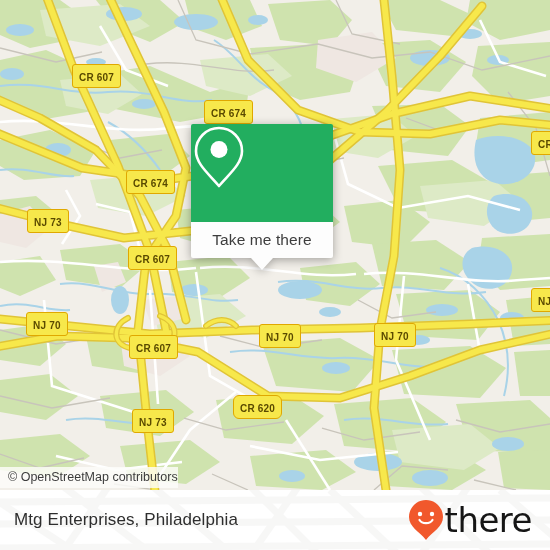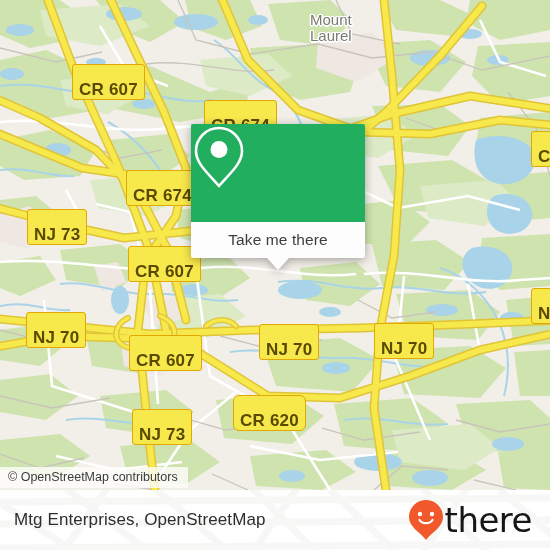--- a/index.html
+++ b/index.html
@@ -15,23 +15,23 @@
   #map svg{position:absolute;left:0;top:0;}
 
   
   .shield{
     position:absolute;
     background:#f7e84b;
     border:1.6px solid #e0a800;
     border-radius:3px;
     color:#5a4a00;
     font-weight:bold;
-    font-size:17px;
+    font-size:10px;
     line-height:15px;
-    padding:17px 6px 2px 6px;
+    padding:5px 6px 2px 6px;
     white-space:nowrap;
     letter-spacing:.2px;
     box-sizing:border-box;
     font-family:"Liberation Sans","DejaVu Sans",sans-serif;
   }
 
   
   .place-label{
     position:absolute;
     color:#7a7a72;
@@ -42,21 +42,21 @@
       1.5px 0 #fff, -1.5px 0 #fff, 0 1.5px #fff, 0 -1.5px #fff,
       1px 1px #fff, -1px -1px #fff, 1px -1px #fff, -1px 1px #fff;
     white-space:nowrap;
     font-family:"Liberation Sans","DejaVu Sans",sans-serif;
   }
 
   
   #popup{
     position:absolute;
     left:191px;top:124px;
-    width:174px;
+    width:142px;
     filter:drop-shadow(0 2px 5px rgba(0,0,0,.33));
     text-align:center;
   }
   #popup-green{
     background:#22ae5f;
     height:98px;
     border-radius:2px 2px 0 0;
     display:flex;align-items:center;justify-content:center;
   }
   #popup-green svg{display:block;}
@@ -80,21 +80,21 @@
     border-left:11px solid transparent;
     border-right:11px solid transparent;
     border-top:12px solid #fdfdfd;
   }
 
   
   #attribution{
     position:absolute;
     left:0;top:467px;
     background:rgba(252,252,250,.82);
-    padding:2px 10px 3px 8px;
+    padding:2px 0 3px 8px;
     font-size:12.5px;
     color:#3c3c3c;
     line-height:16px;
     font-family:"Liberation Sans","DejaVu Sans",sans-serif;
   }
 
   
   #footer{
     position:absolute;left:0;top:490px;
     width:550px;height:60px;
@@ -324,24 +324,20 @@
           <path d="M206,326 C216,318 228,318 236,326"></path>
         </g>
         <g stroke="#f7e84b" fill="none" stroke-width="3.4" stroke-linecap="round">
           <path d="M128,318 C112,326 112,344 130,348"></path>
           <path d="M160,316 C178,322 180,342 162,348"></path>
           <path d="M206,326 C216,318 228,318 236,326"></path>
         </g>
       </g>
     </svg>
 
-    <div class="place-label" style="left:310px;top:12px;">
-      <div>Mount</div>
-      <div>Laurel</div>
-    </div>
 
     <div class="shield" style="left:72px;top:64px;">CR 607</div>
     <div class="shield" style="left:204px;top:100px;">CR 674</div>
     <div class="shield" style="left:126px;top:170px;">CR 674</div>
     <div class="shield" style="left:27px;top:209px;">NJ 73</div>
     <div class="shield" style="left:128px;top:246px;">CR 607</div>
     <div class="shield" style="left:26px;top:312px;">NJ 70</div>
     <div class="shield" style="left:129px;top:335px;">CR 607</div>
     <div class="shield" style="left:259px;top:324px;">NJ 70</div>
     <div class="shield" style="left:374px;top:323px;">NJ 70</div>
@@ -379,21 +375,21 @@
         <path d="M500,0 L560,52"></path>
         <path d="M-10,34 L560,30"></path>
         <path d="M-10,58 L560,54"></path>
         <path d="M-10,12 L560,8"></path>
         <path d="M110,-6 L60,66"></path>
         <path d="M300,-6 L250,66"></path>
         <path d="M470,-6 L420,66"></path>
       </g>
     </svg>
     <div id="footer-inner">
-      <div id="footer-title">Mtg Enterprises, OpenStreetMap</div>
+      <div id="footer-title">Mtg Enterprises, Philadelphia</div>
       <div id="brand">
         <svg id="brand-mark" width="36" height="42" viewBox="0 0 36 42">
           <path d="M18 1 C8.6 1 1 8.6 1 18 C1 28 11 32 18 41 C25 32 35 28 35 18 C35 8.6 27.4 1 18 1 Z" fill="#f1582c"></path>
           <circle cx="12" cy="15" r="2.2" fill="#ffffff"></circle>
           <circle cx="24" cy="15" r="2.2" fill="#ffffff"></circle>
           <path d="M11.5 21 C14 25.2 22 25.2 24.5 21" fill="none" stroke="#ffffff" stroke-width="2.2" stroke-linecap="round"></path>
         </svg>
         <span id="brand-text">there</span>
       </div>
     </div>

